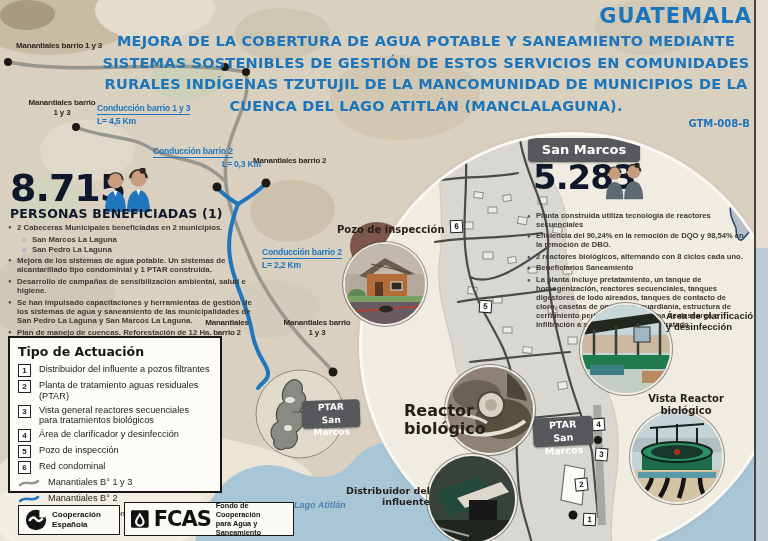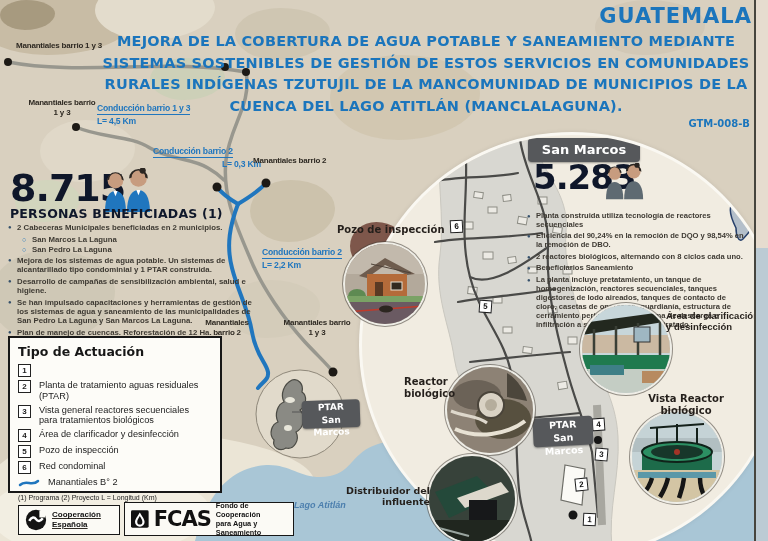--- a/index.html
+++ b/index.html
@@ -359,72 +359,79 @@
   </div>
   <div class="mlabel" style="left:194px;top:318px;width:66px;text-align:center;">Manantiales barrio 2</div>
   <div class="mlabel" style="left:281px;top:318px;width:72px;text-align:center;">Manantiales barrio 1 y 3</div>
   <div class="badge" style="left:302px;top:400px;width:58px;height:27px;font-size:9px;line-height:12.5px;transform:rotate(-2deg);padding-top:1px;">
     <div>PTAR</div>
     <div>San Marcos</div>
   </div>
   <div class="lake-label" style="left:294px;top:500px;">Lago Atitlán</div>
 
   <div class="callout" style="left:337px;top:224px;font-size:10px;">Pozo de inspección</div>
-  <div class="callout" style="left:404px;top:376px;font-size:10px;">
+  <div class="callout" style="left:404px;top:402px;font-size:16px;">
     <div>Reactor</div>
     <div>biológico</div>
   </div>
   <div class="callout" style="left:346px;top:486px;width:84px;text-align:right;font-size:9.5px;">
     <div>Distribuidor del</div>
     <div>influente</div>
   </div>
   <div class="callout" style="left:666px;top:311px;width:100px;font-size:9.5px;font-family:'Liberation Sans',sans-serif;">
     <div>Área de clarificación</div>
     <div>y desinfección</div>
   </div>
   <div class="callout" style="left:640px;top:393px;width:92px;text-align:center;font-size:10px;">
     <div>Vista Reactor</div>
     <div>biológico</div>
   </div>
 
   <div id="legend">
     <div class="lt">Tipo de Actuación</div>
     <div class="lrow">
         <span class="chipL">1</span>
+        <span>Distribuidor del influente a pozos filtrantes</span>
       </div>
     <div class="lrow">
         <span class="chipL">2</span>
         <span>Planta de tratamiento aguas residuales (PTAR)</span>
       </div>
     <div class="lrow">
         <span class="chipL">3</span>
         <span style="width:170px;">Vista general reactores secuenciales para tratamientos biológicos</span>
       </div>
     <div class="lrow">
         <span class="chipL">4</span>
         <span>Área de clarificador y desinfección</span>
       </div>
     <div class="lrow">
         <span class="chipL">5</span>
         <span>Pozo de inspección</span>
       </div>
     <div class="lrow">
         <span class="chipL">6</span>
         <span>Red condominal</span>
+      </div>
+    <div class="lrow">
+        <span class="sw"><svg width="22" height="9" viewBox="0 0 22 9">
+            <path d="M2,7 C8,1 14,9 20,3" stroke="#98978e" stroke-width="2.5" fill="none" stroke-linecap="round"></path>
+          </svg></span>
+        <span>Manantiales B° 1 y 3</span>
       </div>
     <div class="lrow">
         <span class="sw"><svg width="22" height="9" viewBox="0 0 22 9">
             <path d="M2,7 C8,1 14,9 20,3" stroke="#2076be" stroke-width="2.5" fill="none" stroke-linecap="round"></path>
           </svg></span>
         <span>Manantiales B° 2</span>
       </div>
     <div class="foot">(1)  Programa     (2)  Proyecto     L = Longitud (Km)</div>
   </div>
 
-  <div class="logobox" style="left:18px;top:505px;width:102px;height:30px;text-decoration:underline;">
+  <div class="logobox" style="left:18px;top:505px;width:102px;height:30px;">
     <svg width="22" height="22" viewBox="0 0 26 26">
       <circle cx="13" cy="13" r="12" fill="#141414"></circle>
       <path d="M5,14 C8,9 11,9 13,12 C15,15 18,15 21,11" stroke="#fff" stroke-width="3" fill="none"></path>
       <rect x="17" y="2" width="7" height="8" fill="#fbfaf5"></rect>
     </svg>
     <div style="font-size:8px;font-weight:bold;line-height:1.2;color:#111;">
       <div>Cooperación</div>
       <div>Española</div>
     </div>
   </div>

